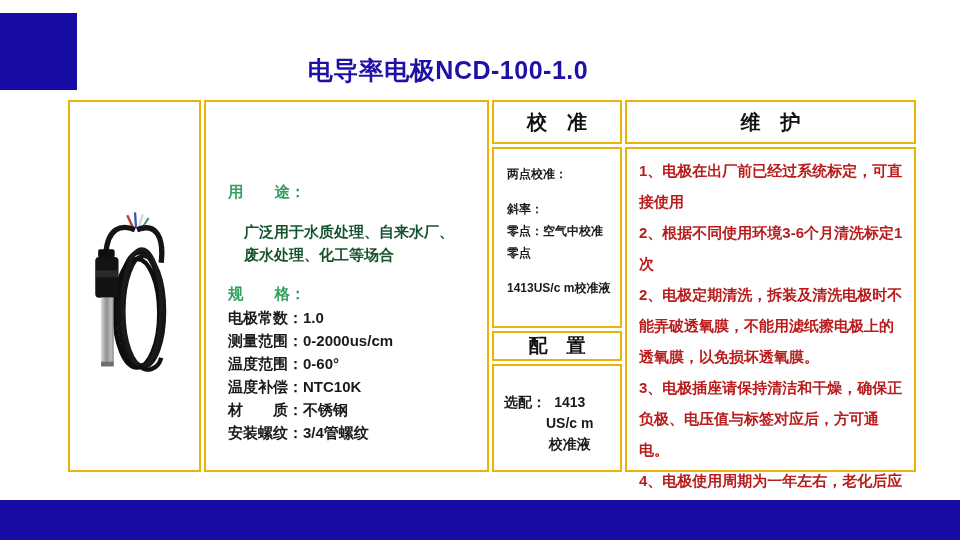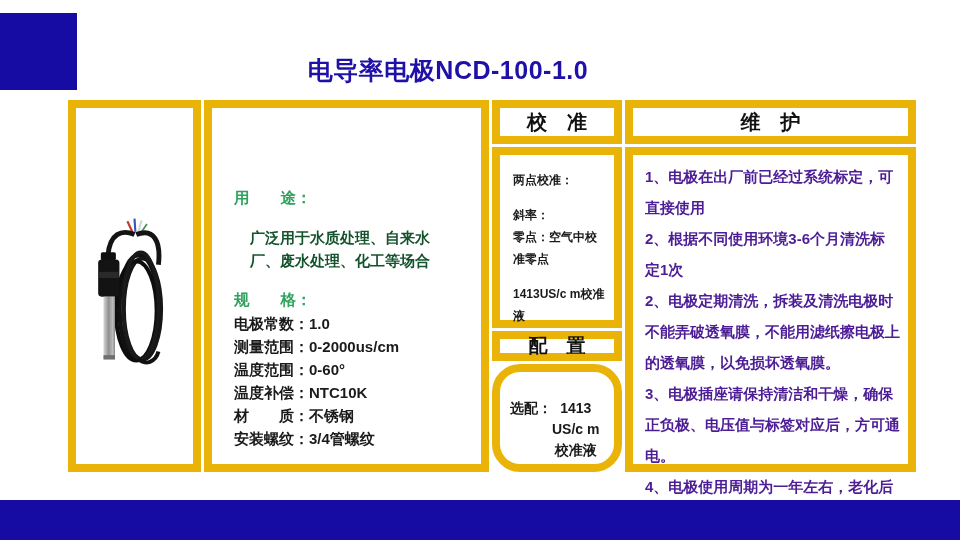--- a/index.html
+++ b/index.html
@@ -26,29 +26,29 @@
   .title{
     position:absolute;left:0;top:54px;width:896px;
     text-align:center;
     font-size:25px;font-weight:bold;color:#1F11A8;
     letter-spacing:0.5px;
   }
   
   .cell{
     position:absolute;
     box-sizing:border-box;
-    border:8px solid #eab308;
+    border:2px solid #eab308;
     background:#ffffff;
   }
   .cell-photo{left:68px;top:100px;width:133px;height:372px;}
   .cell-desc{left:204px;top:100px;width:285px;height:372px;padding:78px 10px 0 22px;}
   .cell-cal-header{left:492px;top:100px;width:130px;height:44px;}
   .cell-cal-body{left:492px;top:147px;width:130px;height:181px;padding:14px 6px 0 13px;}
   .cell-cfg-header{left:492px;top:331px;width:130px;height:30px;}
-  .cell-cfg-body{left:492px;top:364px;width:130px;height:108px;padding:26px 4px 0 10px;border-radius:28px;}
+  .cell-cfg-body{left:492px;top:364px;width:130px;height:108px;padding:26px 4px 0 10px;}
   .cell-mnt-header{left:625px;top:100px;width:291px;height:44px;}
   .cell-mnt-body{left:625px;top:147px;width:291px;height:325px;padding:6px 8px 0 12px;}
   .hdr{
     display:flex;align-items:center;justify-content:center;
     font-weight:bold;color:#111;
   }
   .hdr-lg{font-size:20px;}
   .hdr-sm{font-size:19px;}
   
   .green-heading{
@@ -71,21 +71,21 @@
   .cal-p.tight{margin-bottom:0;}
   
   .cfg-row{
     display:flex;align-items:flex-start;
     font-size:14px;font-weight:bold;color:#1a1a1a;line-height:21px;
   }
   .cfg-label{white-space:nowrap;}
   .cfg-value{white-space:pre-line;text-align:center;}
   
   .mnt-p{
-    margin:0;font-size:15px;font-weight:bold;color:#4c1d95;
+    margin:0;font-size:15px;font-weight:bold;color:#b91c1c;
     line-height:31px;
   }
   
   .photo-wrap{
     position:absolute;inset:0;
     display:flex;align-items:center;justify-content:center;
   }
   .photo-wrap svg{width:128px;height:366px;}
 </style>
 </head>

